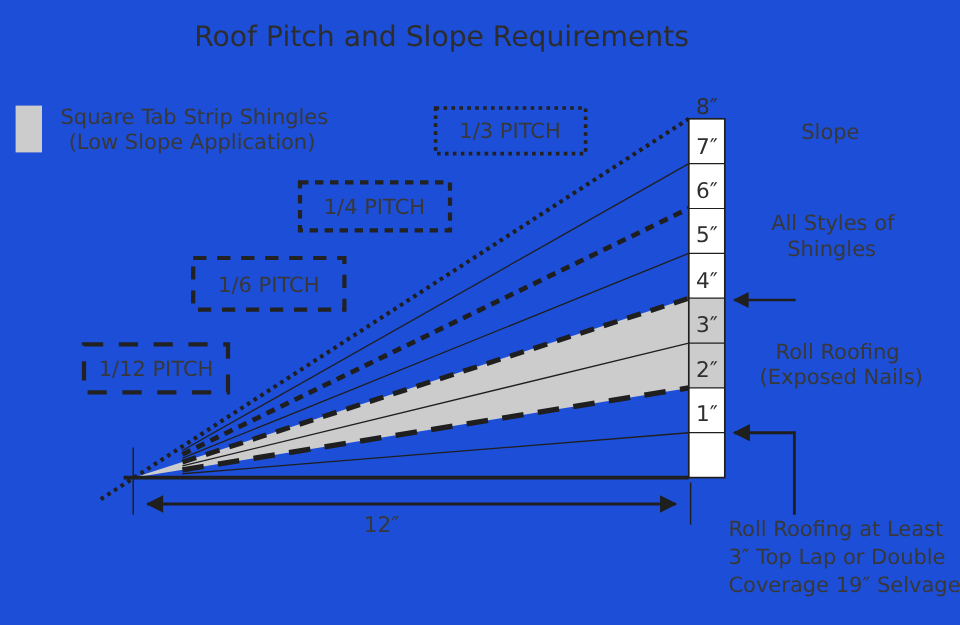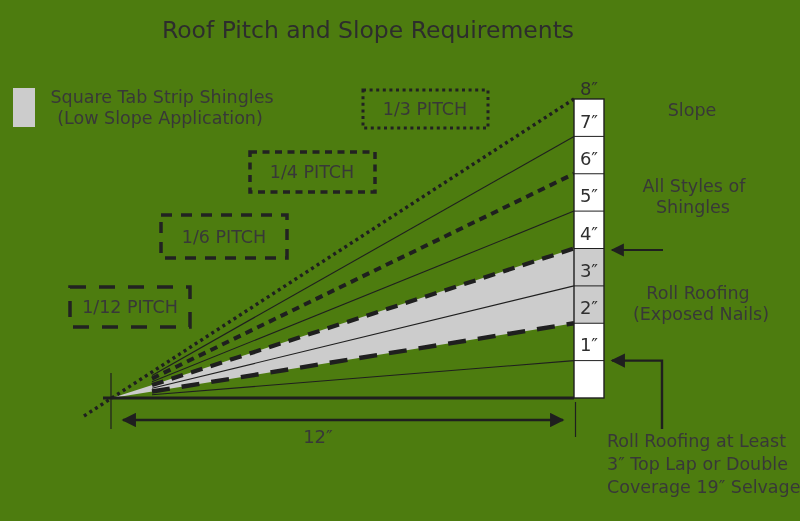--- a/index.html
+++ b/index.html
@@ -1,16 +1,16 @@
 <!DOCTYPE html>
 <html><head>
 <meta charset="utf-8">
 <style>
   html,body{margin:0;padding:0;background:#ffffff;}
-  .page{position:relative;width:800px;height:521px;background:#4d7c0f;overflow:hidden;
+  .page{position:relative;width:800px;height:521px;background:#1d4ed8;overflow:hidden;
         font-family:"DejaVu Sans","Liberation Sans",sans-serif;}
   svg{display:block}
   text{fill:#383838;font-family:"DejaVu Sans","Liberation Sans",sans-serif;}
   .title-text{fill:#2d2d2d;font-size:23.5px;}
   .lbl{font-size:17.5px;}
   .scale-lbl{font-size:18px;fill:#2f2f2f;}
   .dim-lbl{font-size:18px;}
   .ink{stroke:#1f1f1f;}
 </style>
 </head>

